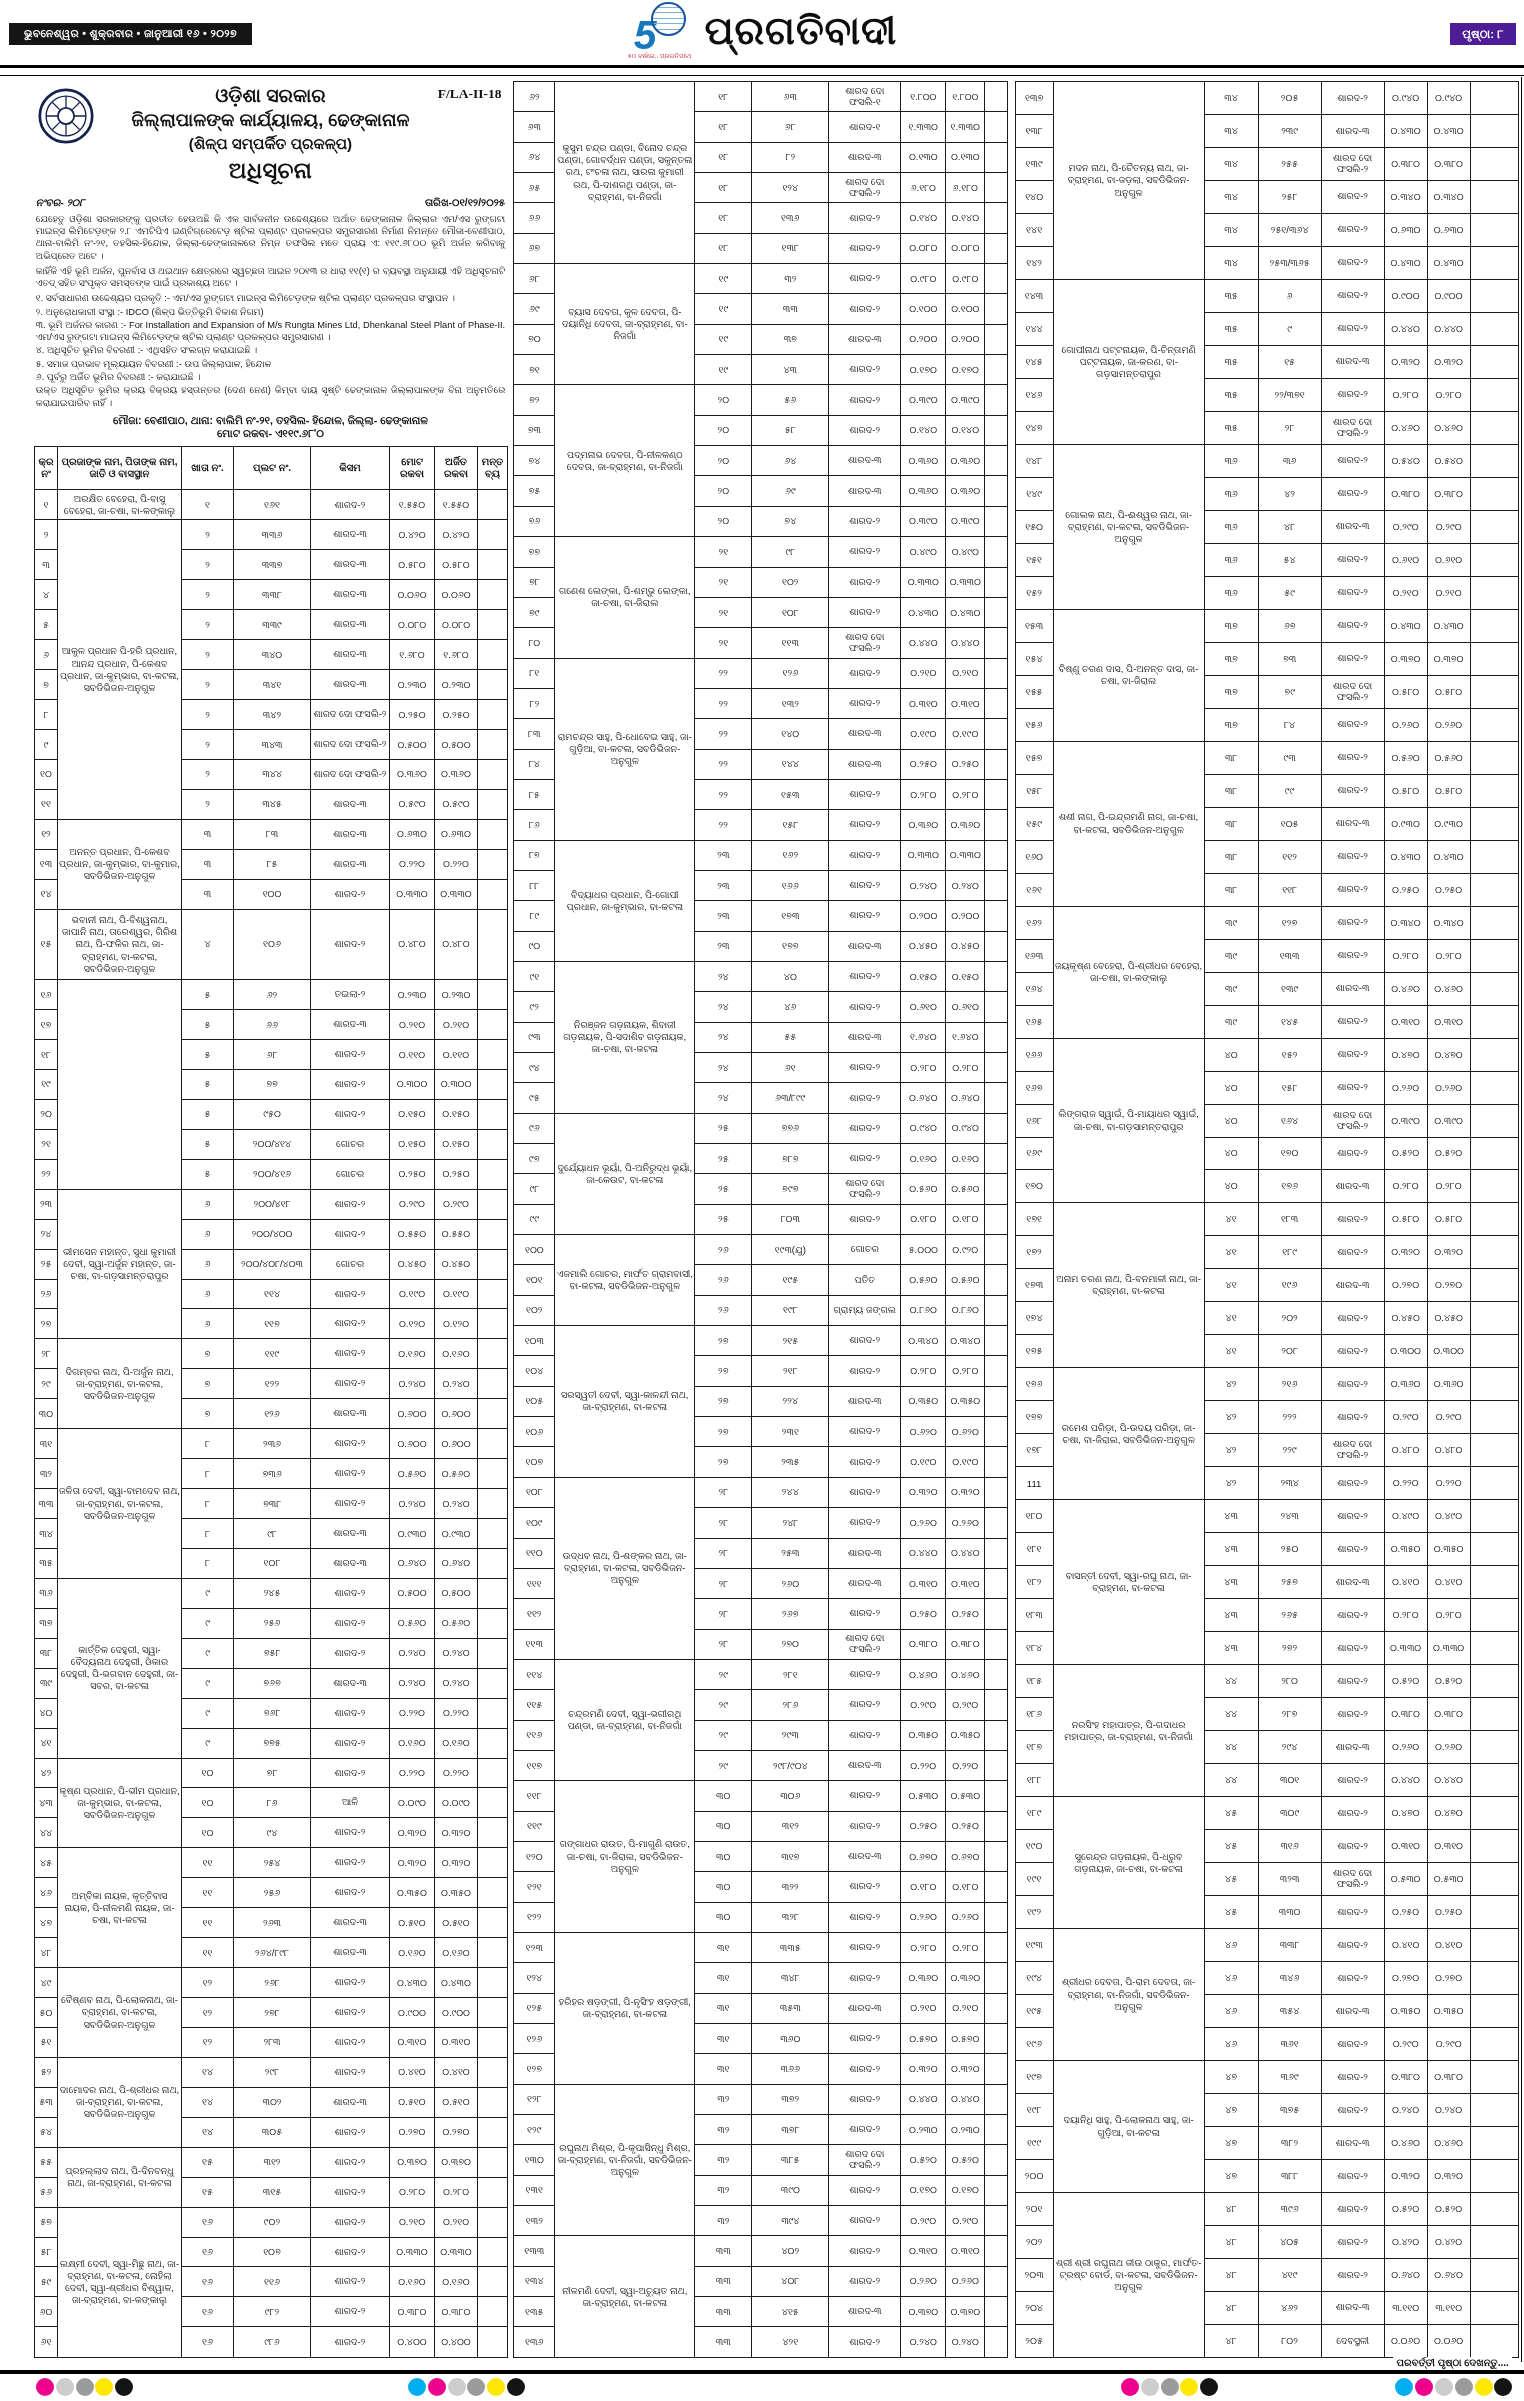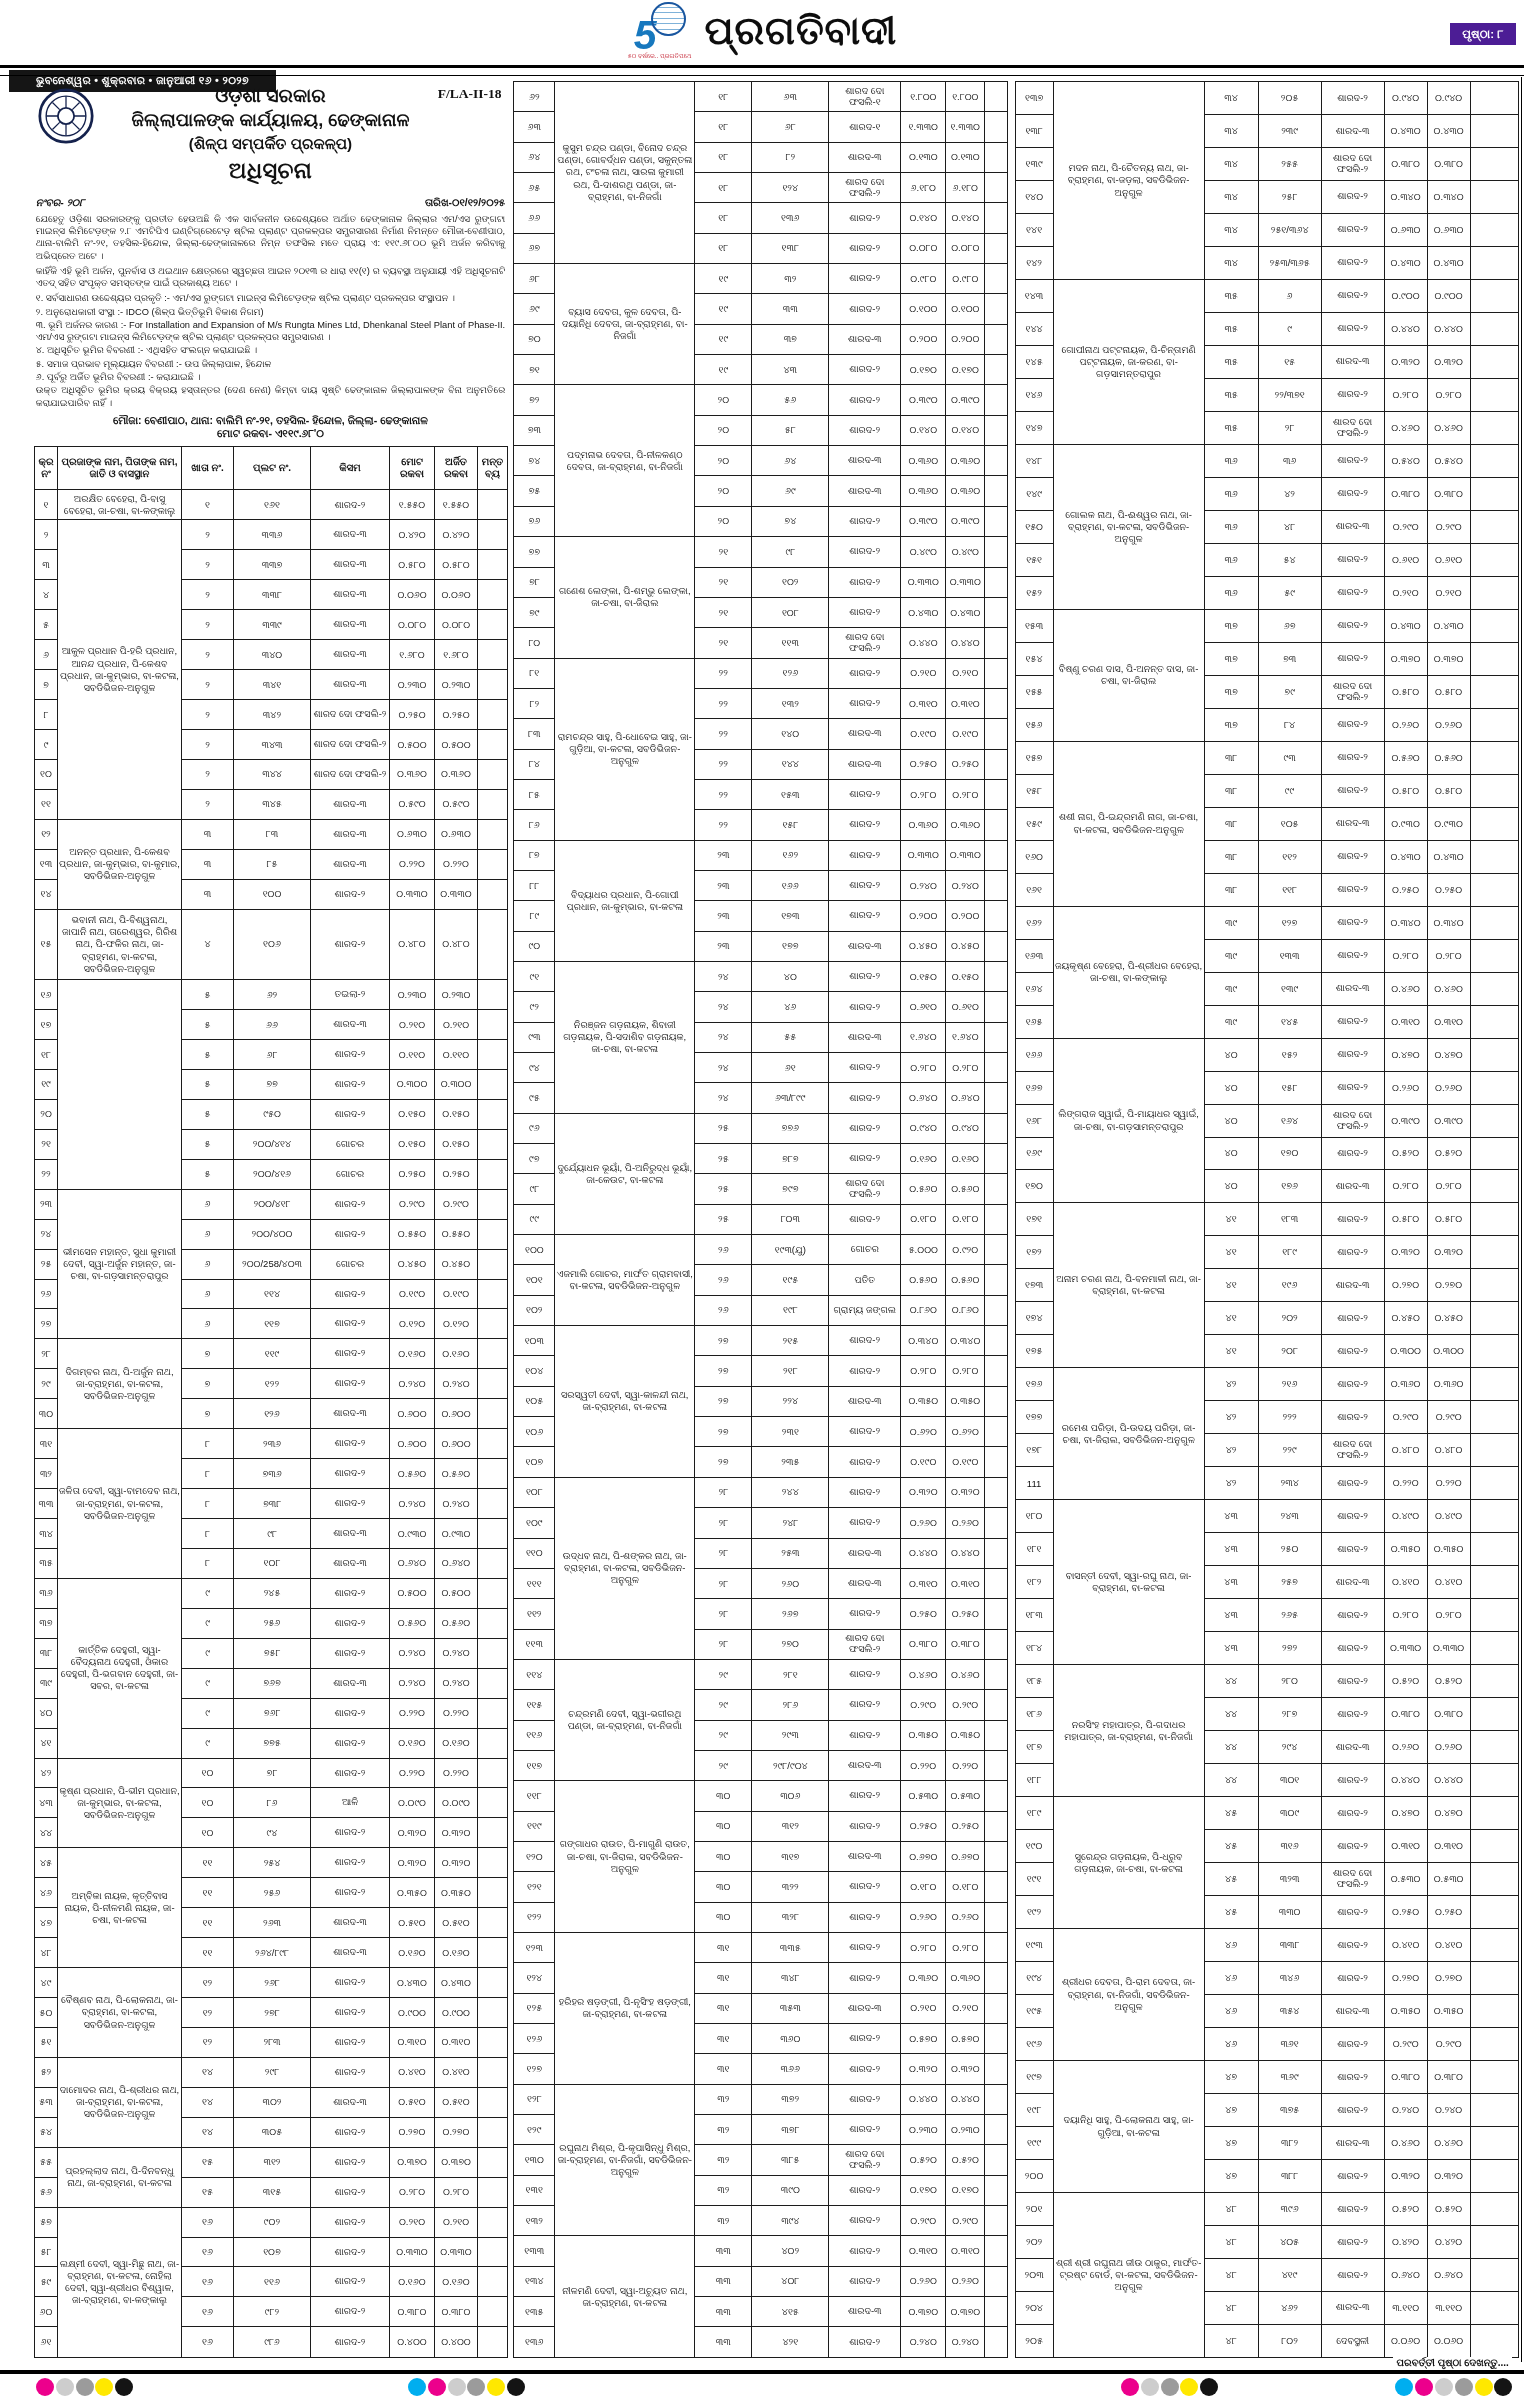--- a/index.html
+++ b/index.html
@@ -6,23 +6,22 @@
   body{
     width:1525px;height:2401px;position:relative;background:#ffffff;
     font-family:"Liberation Sans","DejaVu Sans",sans-serif;color:#111;
     -webkit-font-smoothing:antialiased;
   }
   
   .masthead{position:absolute;top:0;left:0;width:1525px;height:72px;}
   .mast-row{position:relative;height:65px;}
   .edition-box{
     position:absolute;left:9px;top:23px;height:21.5px;line-height:21.5px;
-    background:#151515;color:#fff;font-size:10.8px;font-weight:bold;padding:0 27px;
+    background:#151515;color:#fff;font-size:10.8px;font-weight:bold;padding:0 15px;
     letter-spacing:0.3px;
-    margin-top:47px;
   }
   .page-box{
     position:absolute;right:9px;top:23px;height:21.5px;line-height:21.5px;
     background:#4c1d95;color:#fff;font-size:11.7px;font-weight:bold;padding:0 12.6px;
   }
   .mast-center{position:absolute;left:0;right:0;top:1.8px;text-align:center;}
   .logo50{display:inline-block;vertical-align:middle;position:relative;margin-right:9px;}
   .logo50 .five{font-size:41px;font-weight:bold;color:#1778be;font-style:italic;line-height:1;}
   .logo50 .globe{display:inline-block;width:30.5px;height:30.5px;border:2.7px solid #1a57a0;border-radius:50%;
     position:relative;vertical-align:12.6px;margin-left:-5.4px;background:
@@ -373,21 +372,21 @@
               <td class="c-kh">୬</td>
               <td class="c-pl">୨୦୦/୪୦୦</td>
               <td class="c-ki">ଶାରଦ-୨</td>
               <td class="c-mot">୦.୫୫୦</td>
               <td class="c-arj">୦.୫୫୦</td>
               <td class="c-man"></td>
             </tr>
             <tr class="rw">
               <td class="c-sl">୨୫</td>
               <td class="c-kh">୬</td>
-              <td class="c-pl">୨୦୦/258/୪୦୩</td>
+              <td class="c-pl">୨୦୦/୪୦୮/୪୦୩</td>
               <td class="c-ki">ଗୋଚର</td>
               <td class="c-mot">୦.୪୫୦</td>
               <td class="c-arj">୦.୪୫୦</td>
               <td class="c-man"></td>
             </tr>
             <tr class="rw">
               <td class="c-sl">୨୬</td>
               <td class="c-kh">୬</td>
               <td class="c-pl">୧୧୪</td>
               <td class="c-ki">ଶାରଦ-୨</td>

